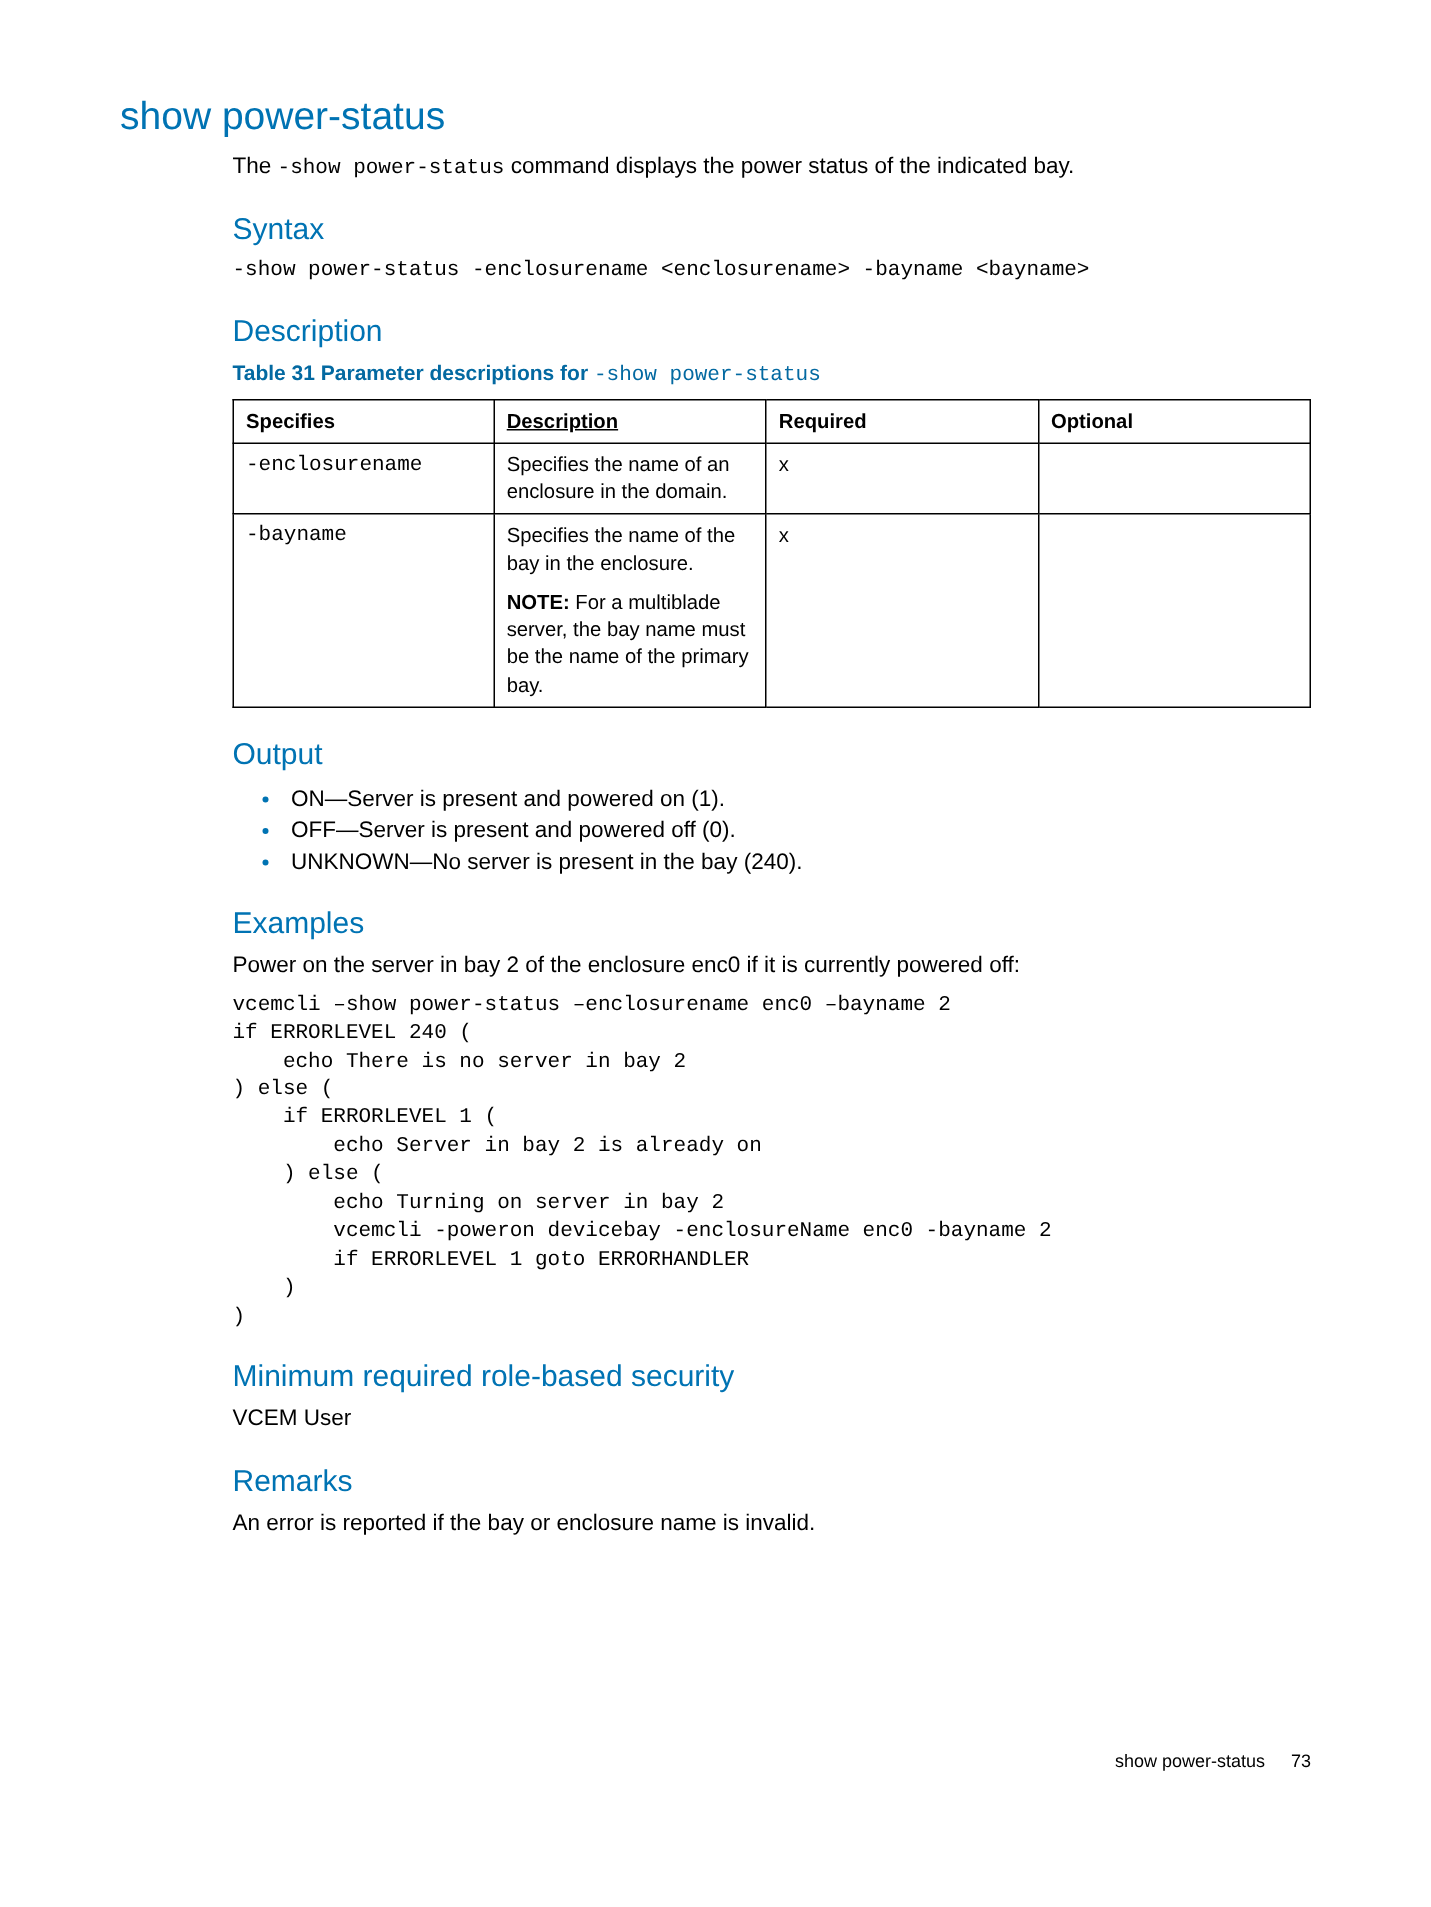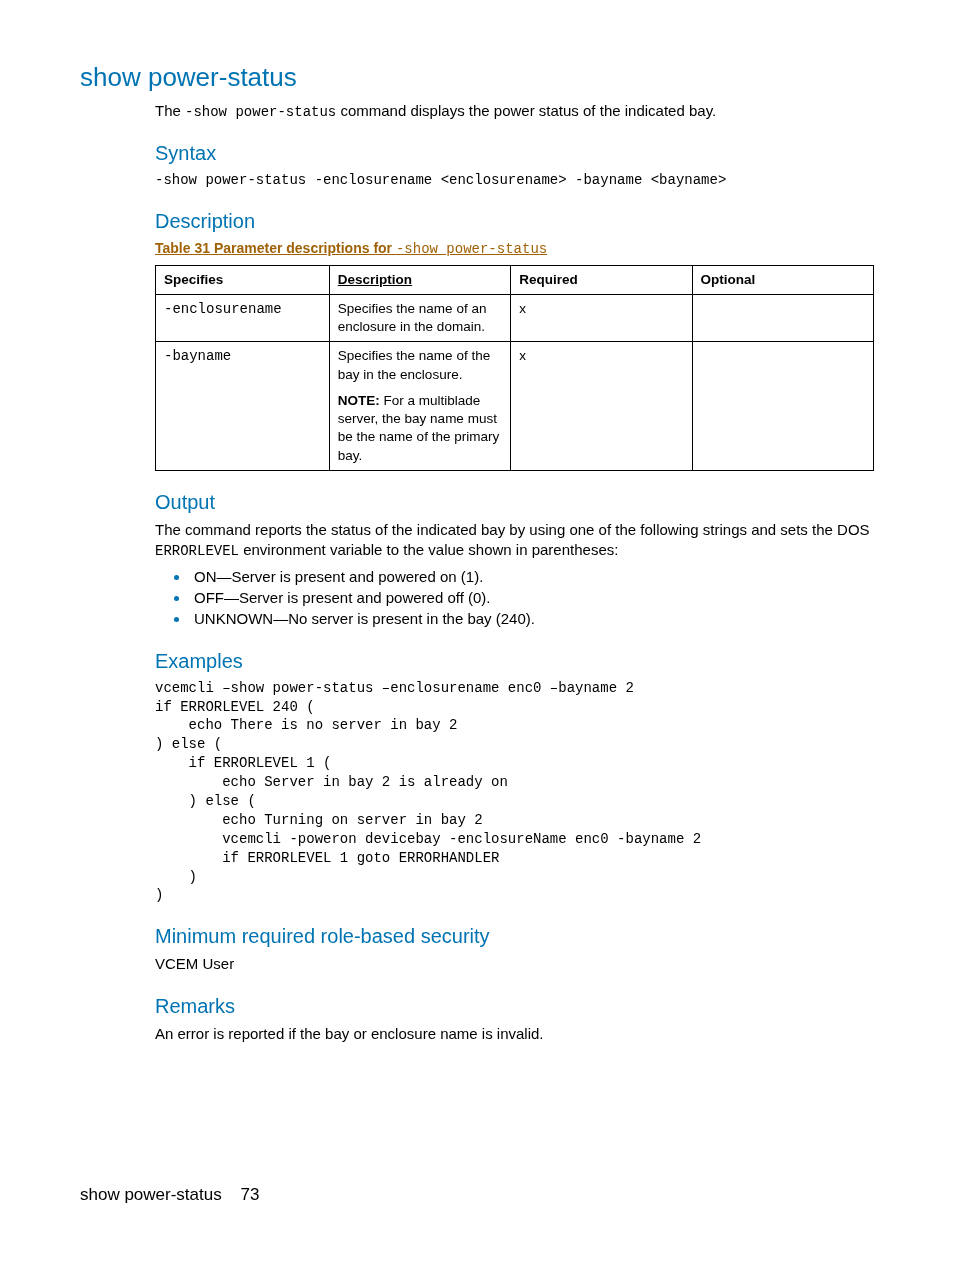--- a/index.html
+++ b/index.html
@@ -31,25 +31,24 @@
   .mono {
     font-family: "Courier New", Courier, monospace;
     font-size: 14px;
   }
   pre.mono {
     white-space: pre;
     margin: 4px 0 10px 0;
     line-height: 1.35;
   }
   .table-caption {
-    color: #a16207;
+    color: #0369a1;
     font-weight: 600;
     font-size: 14px;
     margin: 4px 0 6px 0;
-    text-decoration: underline;
   }
   .table-caption .mono { font-weight: 400; }
   table {
     border-collapse: collapse;
     width: 100%;
     font-size: 13.5px;
   }
   th, td {
     border: 1px solid #000;
     padding: 5px 8px;
@@ -70,21 +69,22 @@
     margin: 1px 0;
     padding-left: 4px;
   }
   ul li::marker {
     color: #0073b3;
   }
   p { margin: 4px 0 6px 0; }
   .footer {
     position: relative;
     margin-top: 140px;
-    font-size: 17px;
+    text-align: right;
+    font-size: 12px;
   }
   .footer .pg { margin-left: 14px; }
   .col-param { width: 23%; }
   .col-desc  { width: 24%; text-decoration: underline; }
   .col-req   { width: 24%; }
   .col-opt   { width: 24%; }
   .cell-note { margin-top: 8px; }
 </style>
 </head>
 <body>
@@ -130,30 +130,28 @@
             <span class="note-label">NOTE:</span><span>   For a multiblade server, the bay name must be the name of the primary bay.</span>
           </div>
         </td>
         <td>x</td>
         <td></td>
       </tr>
     </tbody>
   </table>
 
   <h2>Output</h2>
-  <p>
-    <span>The command reports the status of the indicated bay by using one of the following strings and sets the DOS </span><span class="mono">ERRORLEVEL</span><span> environment variable to the value shown in parentheses:</span>
-  </p>
   <ul>
     <li>ON—Server is present and powered on (1).</li>
     <li>OFF—Server is present and powered off (0).</li>
     <li>UNKNOWN—No server is present in the bay (240).</li>
   </ul>
 
   <h2>Examples</h2>
+  <p>Power on the server in bay 2 of the enclosure enc0 if it is currently powered off:</p>
   <pre class="mono">vcemcli –show power-status –enclosurename enc0 –bayname 2
 if ERRORLEVEL 240 (
     echo There is no server in bay 2
 ) else (
     if ERRORLEVEL 1 (
         echo Server in bay 2 is already on
     ) else (
         echo Turning on server in bay 2
         vcemcli -poweron devicebay -enclosureName enc0 -bayname 2
         if ERRORLEVEL 1 goto ERRORHANDLER

